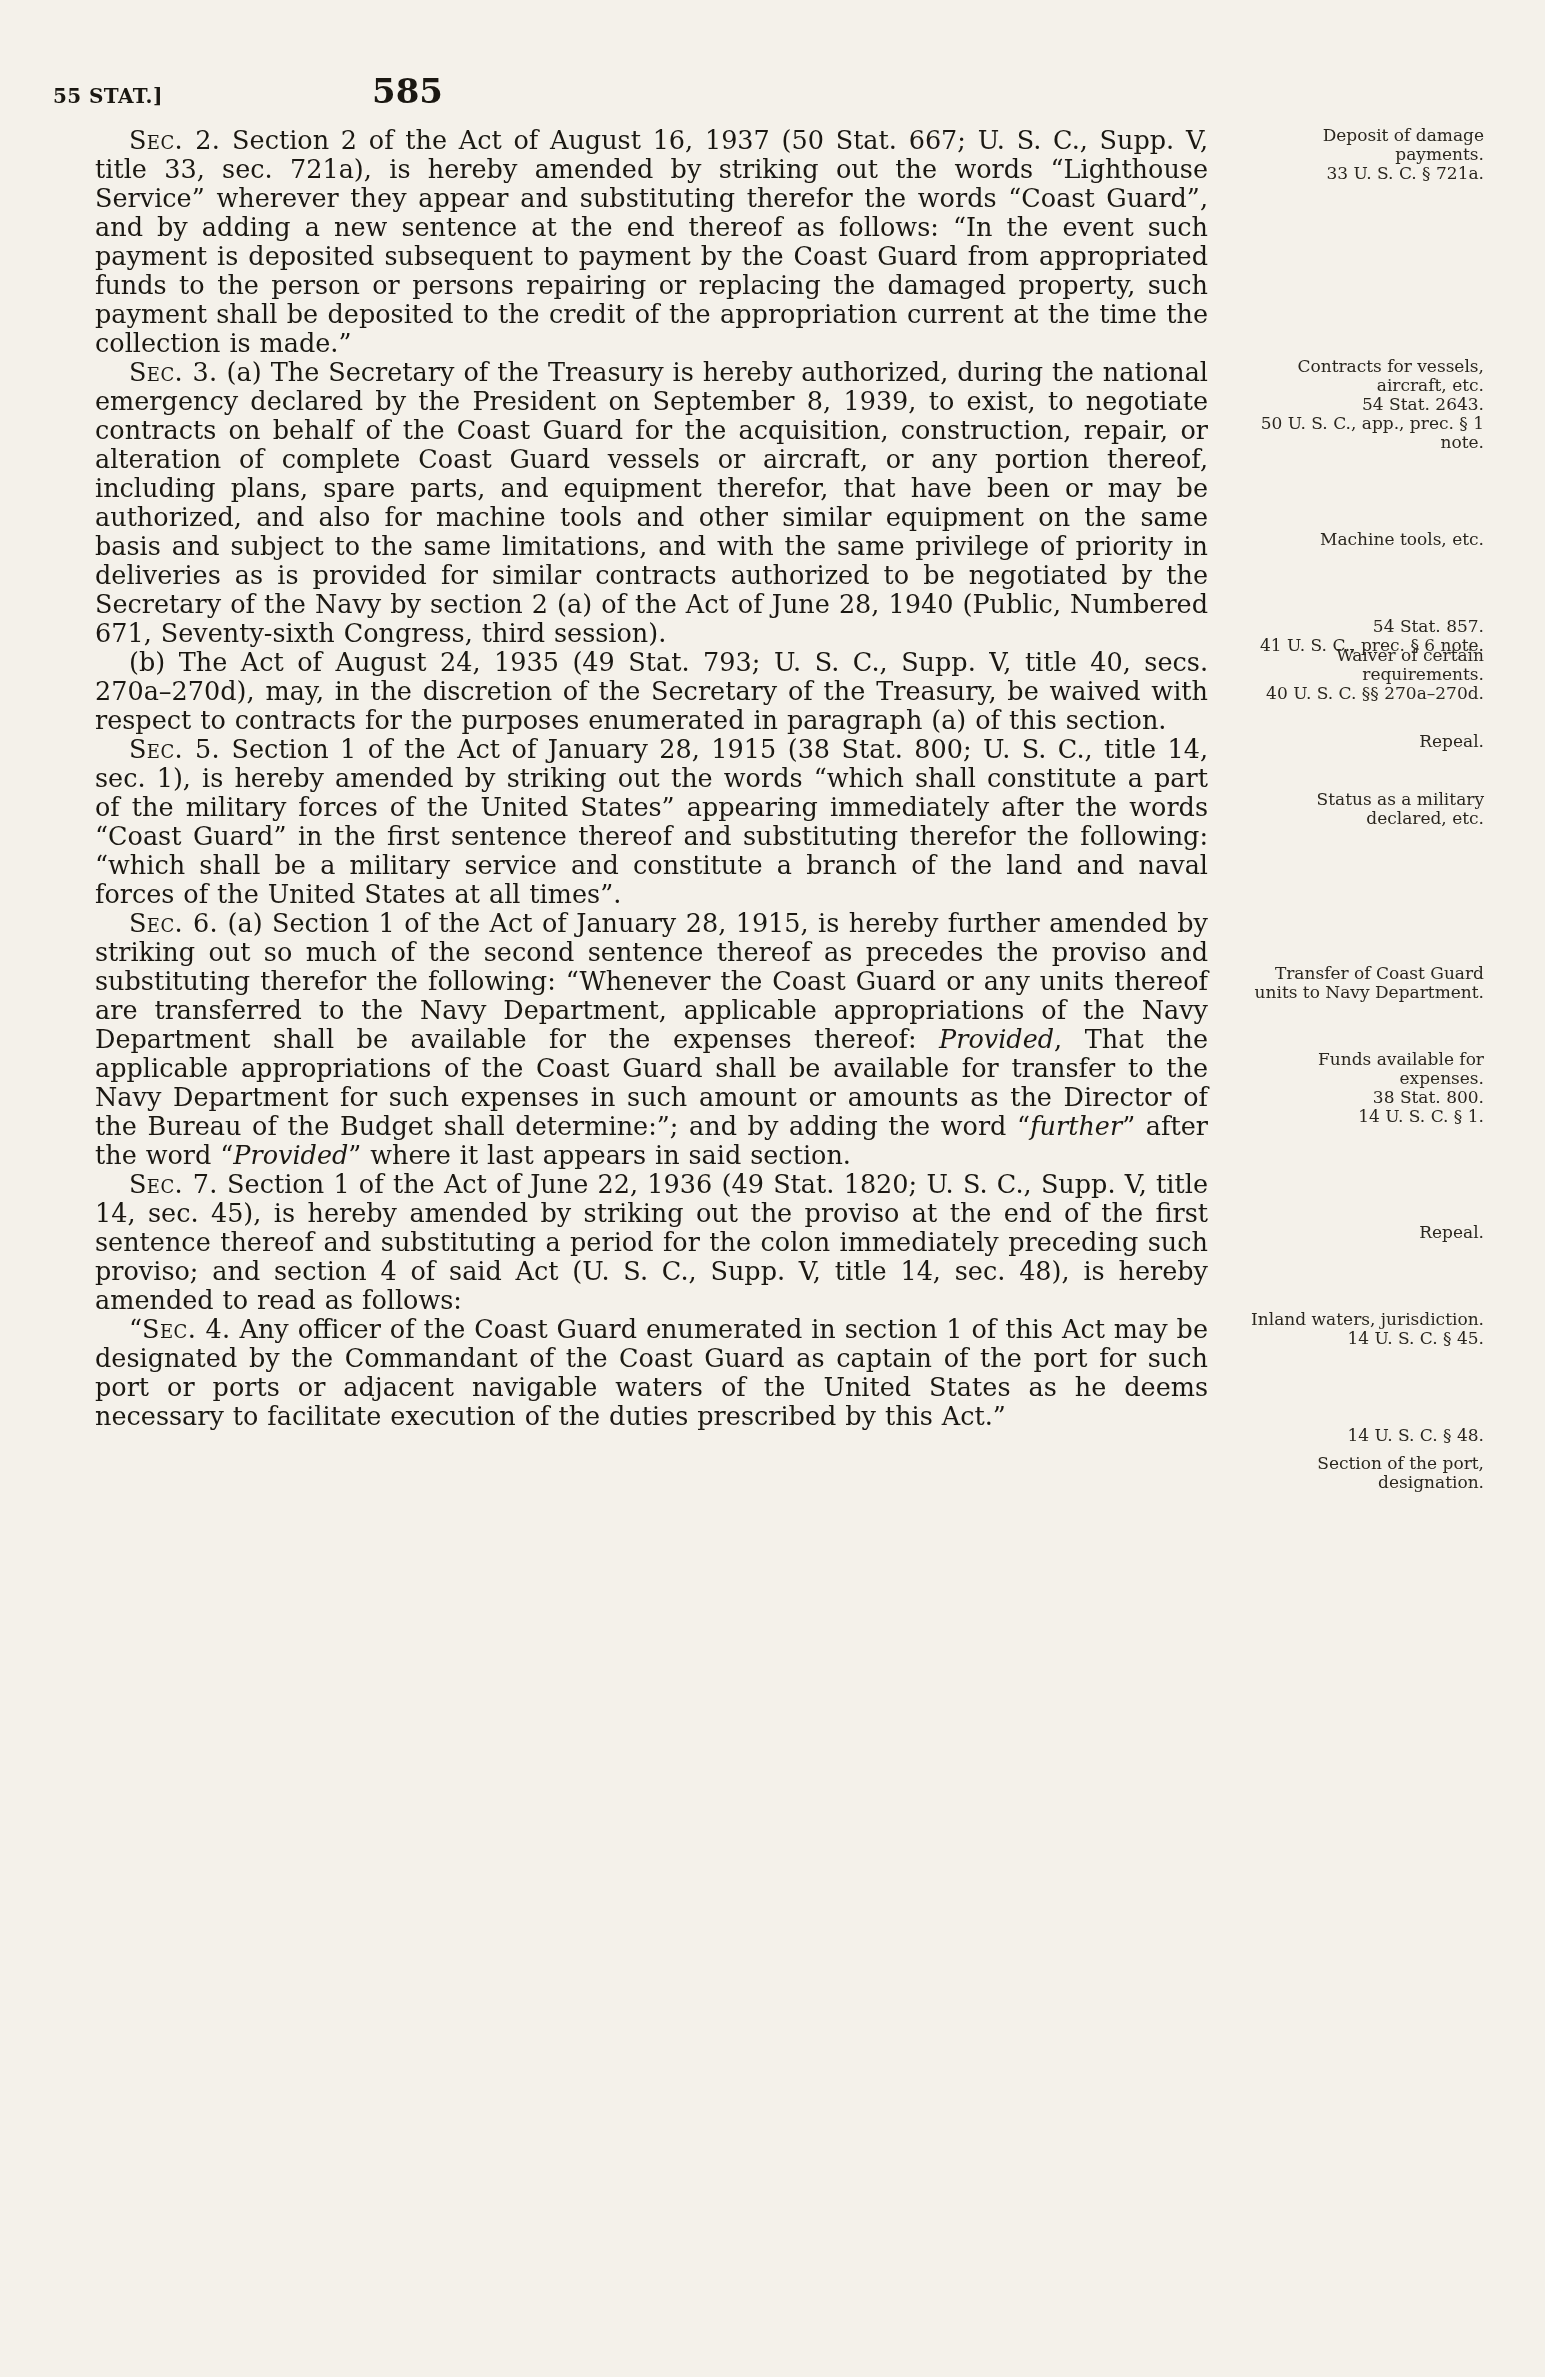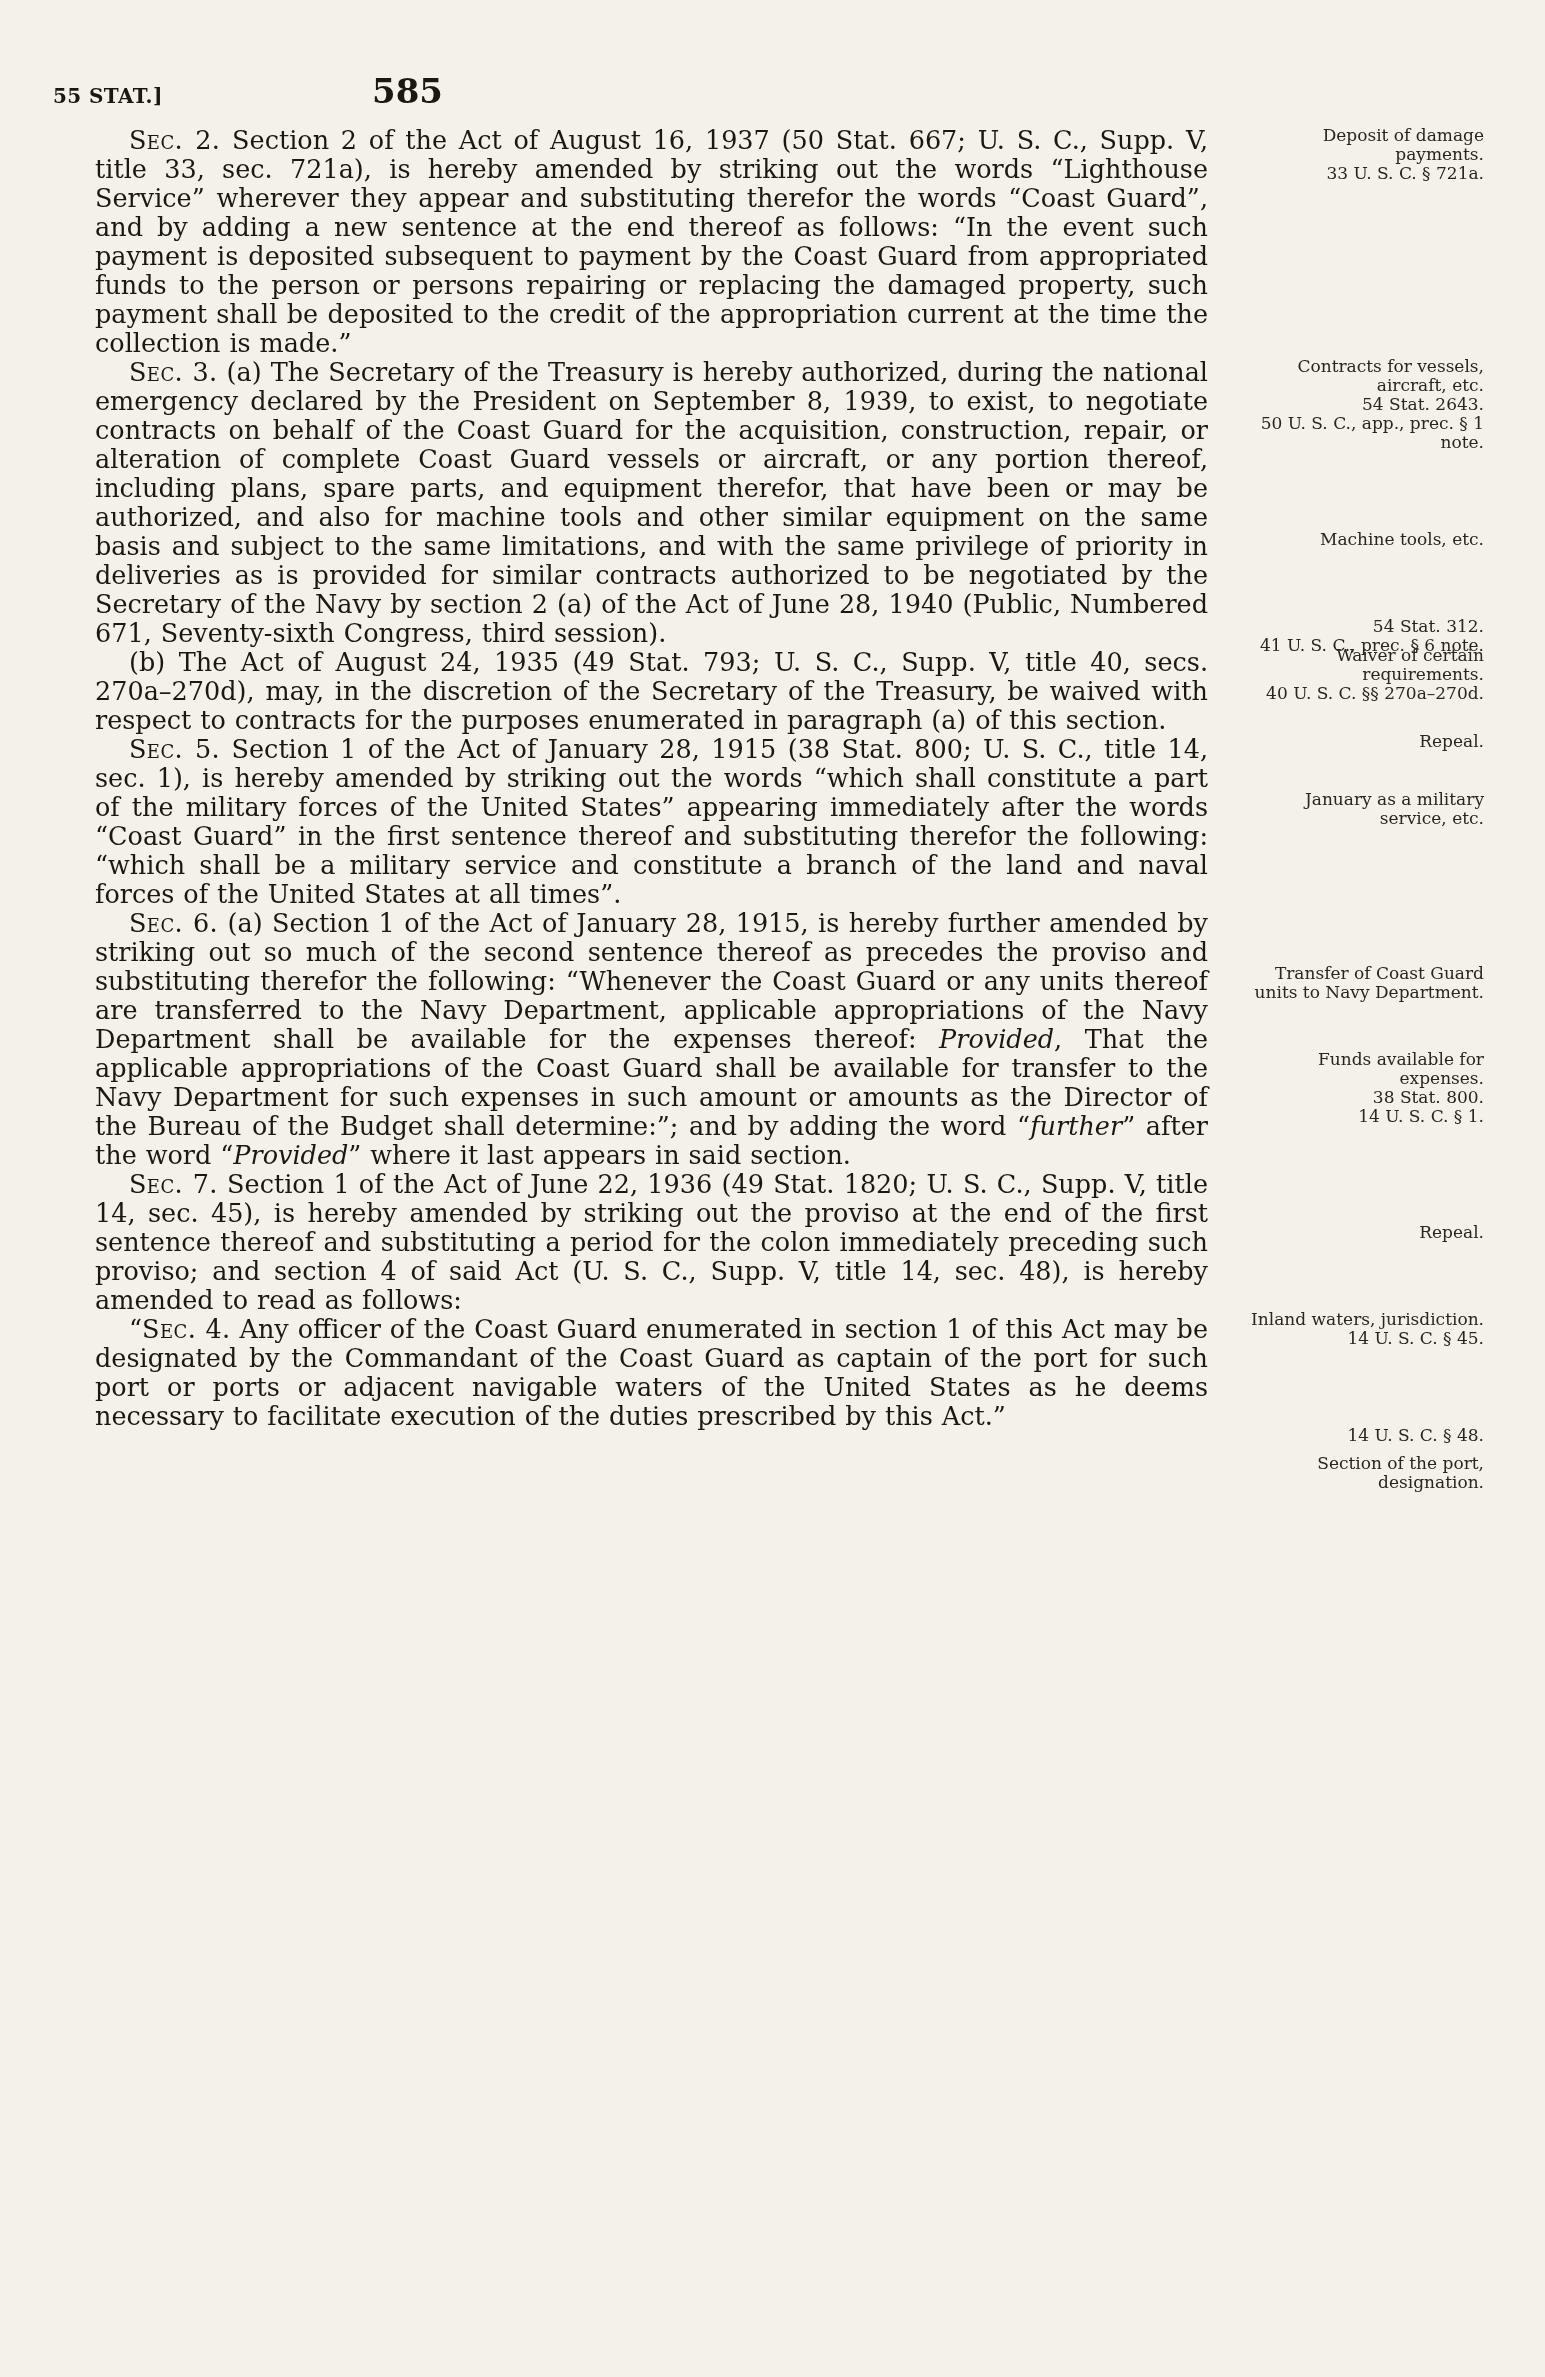--- a/index.html
+++ b/index.html
@@ -106,32 +106,32 @@
         </div>
         <div class="note" style="top: 231px;">
           <div class="note-line">Contracts for vessels, aircraft, etc.</div>
           <div class="note-line">54 Stat. 2643.</div>
           <div class="note-line">50 U. S. C., app., prec. § 1 note.</div>
         </div>
         <div class="note" style="top: 404px;">
           <div class="note-line">Machine tools, etc.</div>
         </div>
         <div class="note" style="top: 491px;">
-          <div class="note-line">54 Stat. 312.</div>
+          <div class="note-line">54 Stat. 857.</div>
           <div class="note-line">41 U. S. C., prec. § 6 note.</div>
         </div>
         <div class="note" style="top: 520px;">
           <div class="note-line">Waiver of certain requirements.</div>
           <div class="note-line">40 U. S. C. §§ 270a–270d.</div>
         </div>
         <div class="note" style="top: 606px;">
           <div class="note-line">Repeal.</div>
         </div>
         <div class="note" style="top: 664px;">
-          <div class="note-line">January as a military service, etc.</div>
+          <div class="note-line">Status as a military declared, etc.</div>
         </div>
         <div class="note" style="top: 838px;">
           <div class="note-line">Transfer of Coast Guard units to Navy Department.</div>
         </div>
         <div class="note" style="top: 924px;">
           <div class="note-line">Funds available for expenses.</div>
           <div class="note-line">38 Stat. 800.</div>
           <div class="note-line">14 U. S. C. § 1.</div>
         </div>
         <div class="note" style="top: 1097px;">

